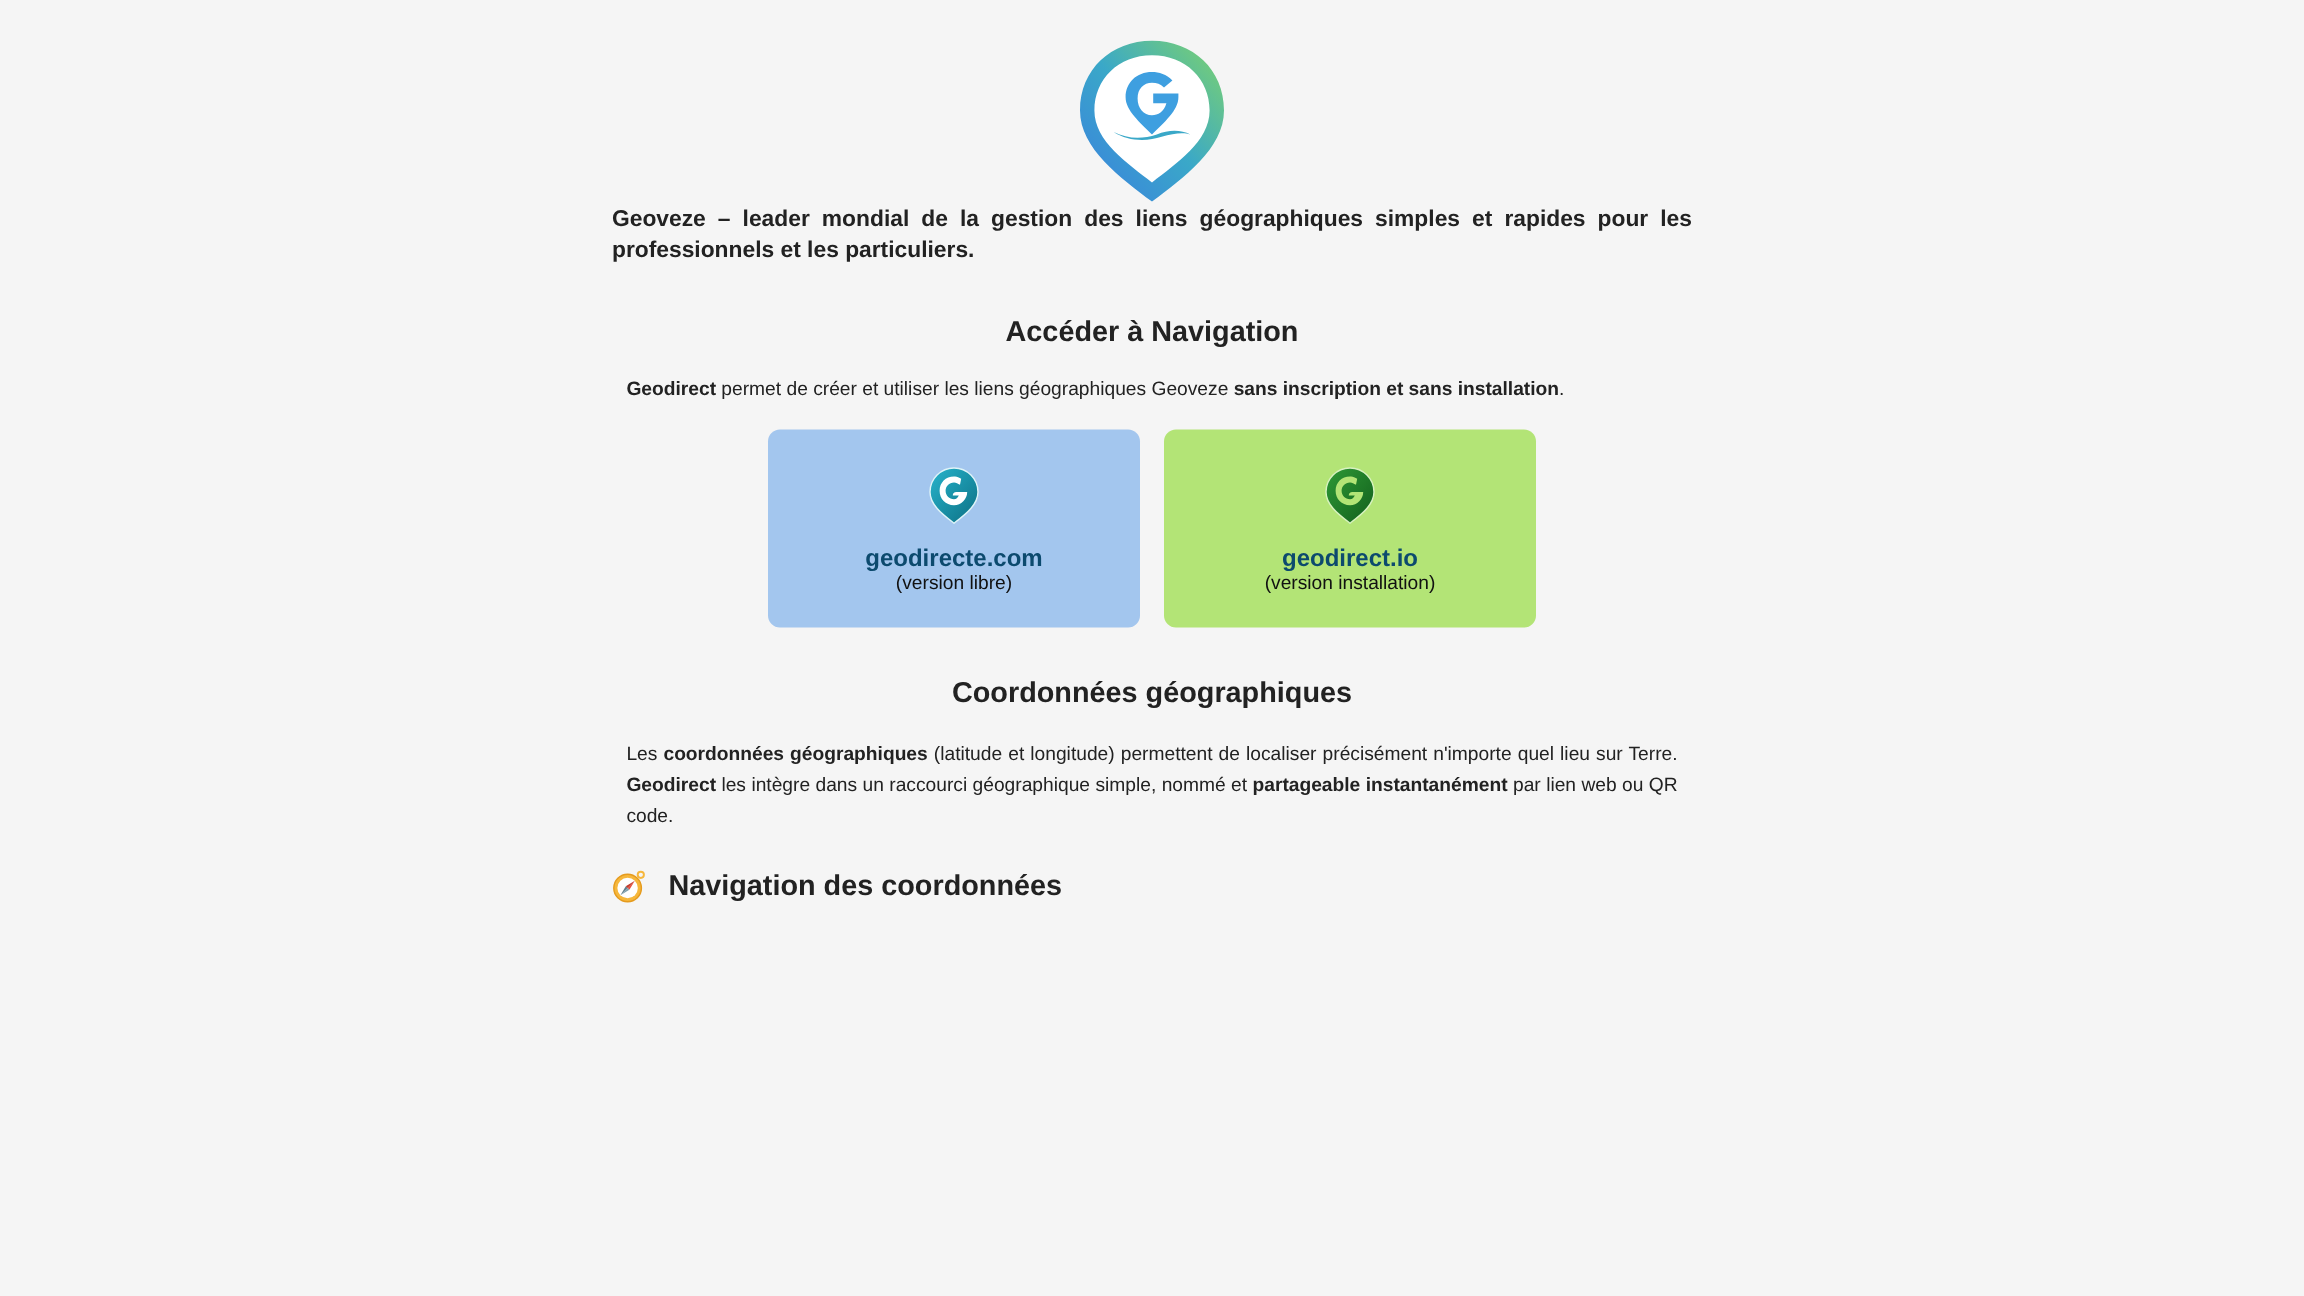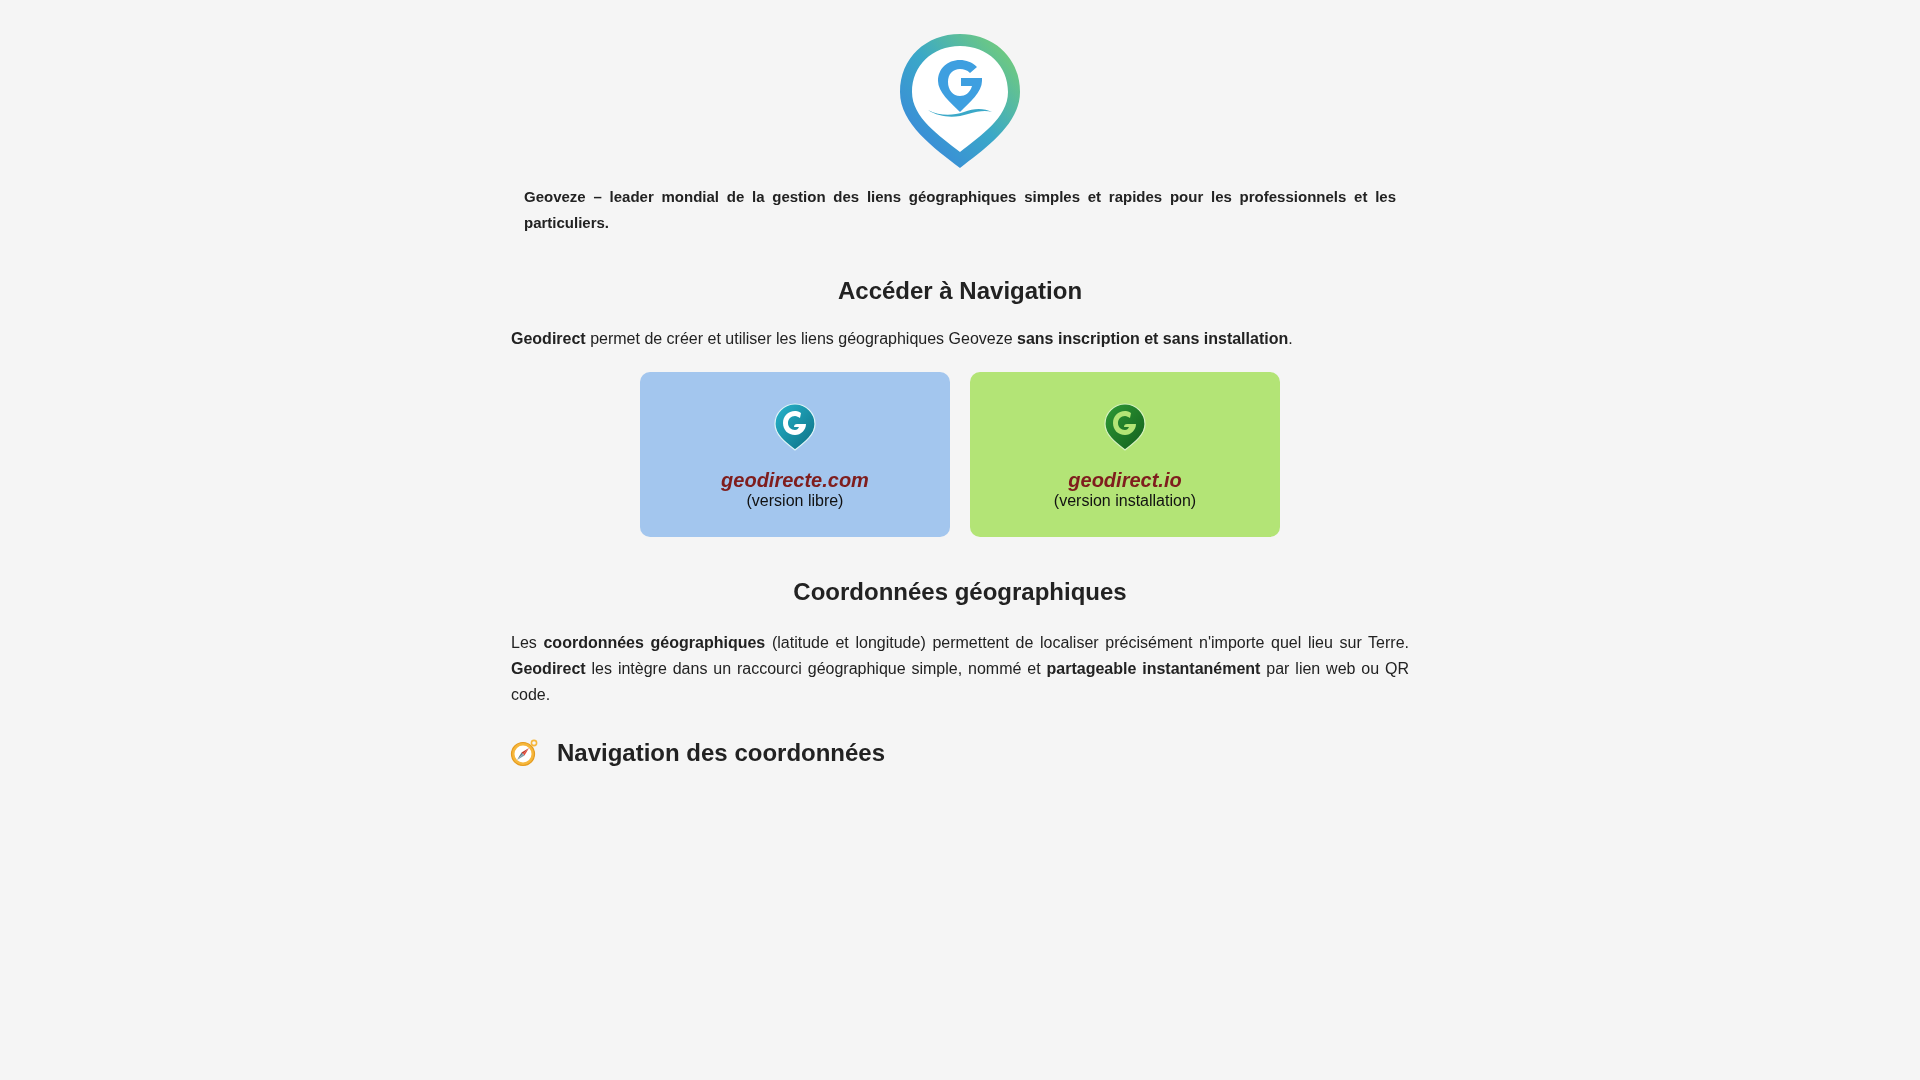--- a/index.html
+++ b/index.html
@@ -24,39 +24,39 @@
     .logo-wrap svg { width: 124px; height: 138px; }
     h1 {
       text-align: center;
       font-size: 40px;
       font-weight: bold;
       margin: 24px 0 18px 0;
       line-height: 46px;
       color: #222;
     }
     .tagline {
-      font-size: 15px;
+      font-size: 19px;
       font-weight: bold;
       text-align: justify;
       line-height: 26px;
-      margin: 14px;
+      margin: 0;
     }
     h2 {
       text-align: center;
       font-size: 24px;
       font-weight: bold;
       margin: 0;
       line-height: 30px;
       color: #222;
     }
     h2.access { margin-top: 40px; }
     p.body {
       font-size: 16px;
       line-height: 26px;
-      margin: 1px;
+      margin: 12px;
       text-align: justify;
     }
     p.intro { margin-top: 20px; }
     p.langs { text-align: center; margin-top: 11px; }
     .cards {
       display: flex;
       flex-wrap: wrap;
       justify-content: center;
       gap: 20px 20px;
       margin-top: 20px;
@@ -79,22 +79,21 @@
     }
     .card.blue { background: #a3c6ee; }
     .card.green { background: #b3e476; }
     .card.orange { background: #dfa980; }
     .card svg { width: 42px; height: 48px; }
     .card-title {
       font-size: 20px;
       font-weight: bold;
       margin-top: 18px;
       line-height: 22px;
-      color: #7f1d1d;
-      font-style: italic;
+      color: #0c4a6e;
     }
     .card-sub {
       font-size: 16px;
       line-height: 19px;
       color: #111;
     }
     h2.coords { margin-top: 40px; }
     p.coords-text { margin-top: 23px; }
     h3.nav {
       font-size: 24px;

